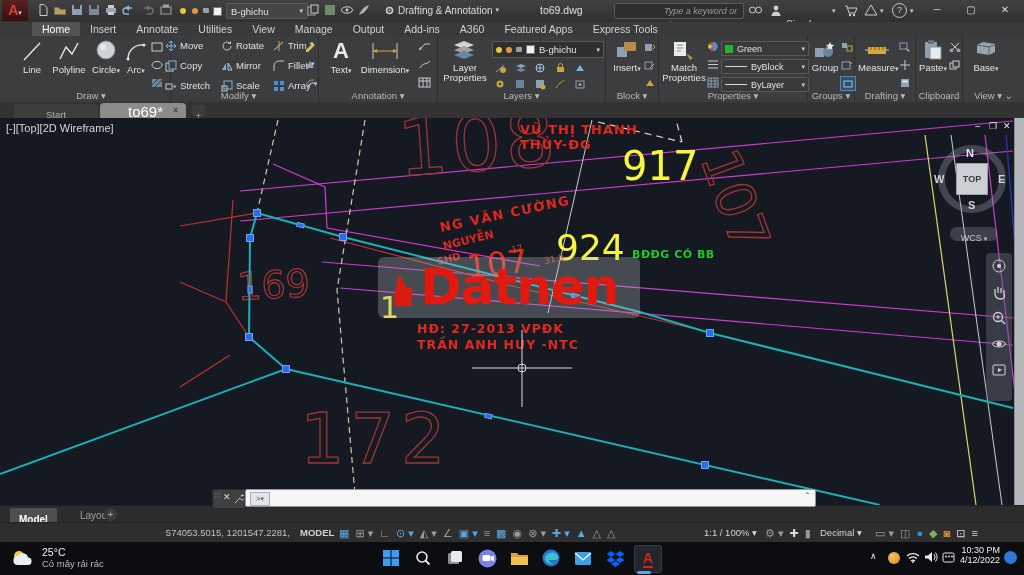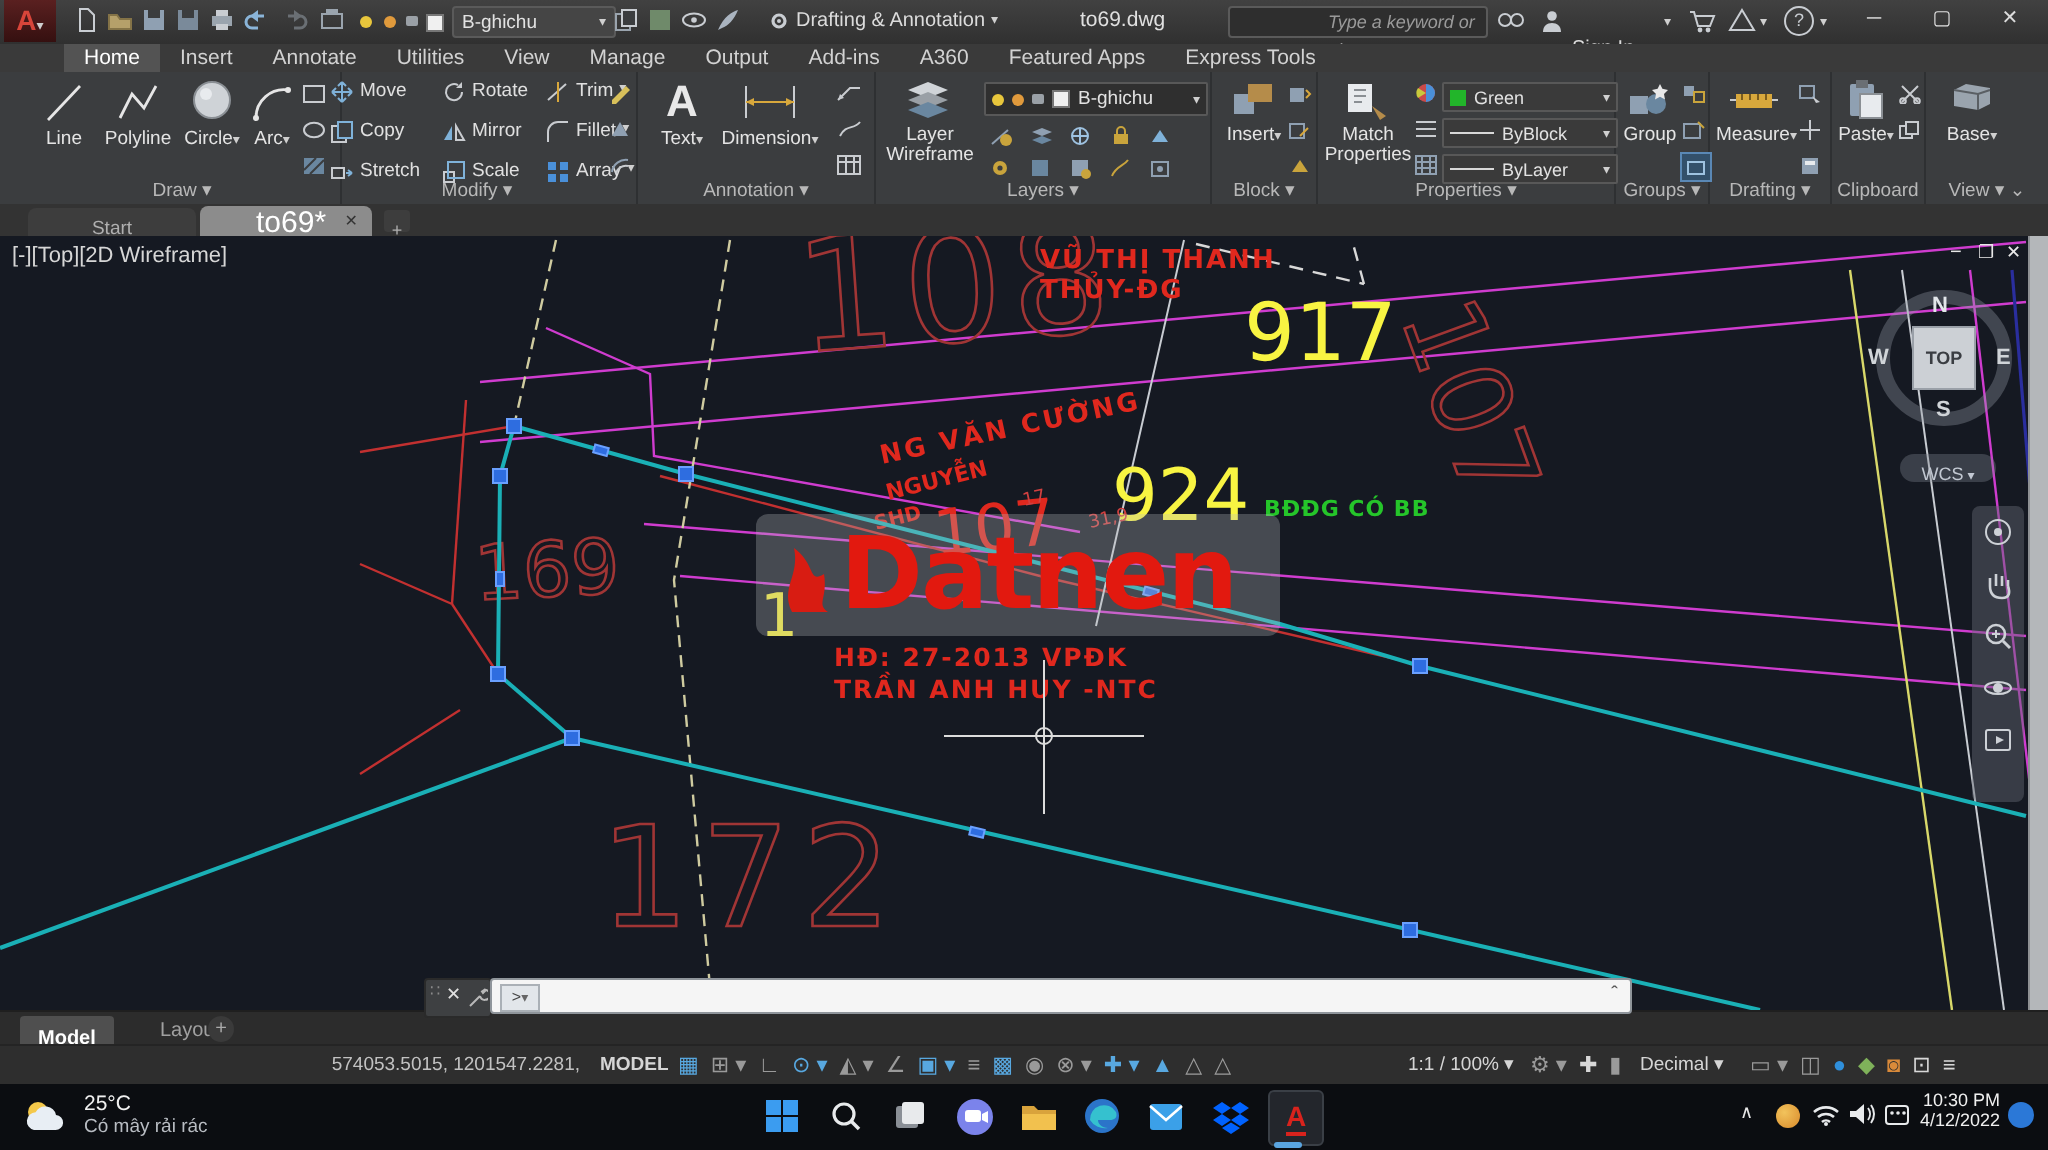--- a/index.html
+++ b/index.html
@@ -332,21 +332,21 @@
       <div class="plabel"><span>Annotation</span> ▾</div>
     </div>
 
     <div class="panel" style="left:438px;width:167px;">
       <div class="bb" style="left:4px;width:46px;">
         <svg class="bi" width="26" height="22">
             <path d="M2 6l10-4 10 4-10 4z" fill="#d0d4d8"></path>
             <path d="M2 11l10-4 10 4-10 4z" fill="#9aa0a6"></path>
             <path d="M2 16l10-4 10 4-10 4z" fill="#6a87a0"></path>
           </svg>
-        <span>Layer Wireframe</span>
+        <span>Layer Properties</span>
       </div>
       <div class="drow" style="left:54px;top:5px;width:104px;height:15px;background:#2f2f2f;">
         <span class="dot" style="width:6px;height:6px;background:#e8c63c;"></span>
         <span class="dot" style="width:6px;height:6px;background:#e09a3c;"></span>
         <span style="width:6px;height:5px;background:#9aa0a6;border-radius:1px;"></span>
         <span style="width:7px;height:7px;background:#f0f0f0;border:1px solid #777;"></span>
         <span style="font-size:9.5px;">B-ghichu</span>
         <span class="caret" style="margin-left:auto;">▾</span>
       </div>
       <div class="abs" style="left:56px;top:26px;width:104px;display:flex;gap:7px;">

